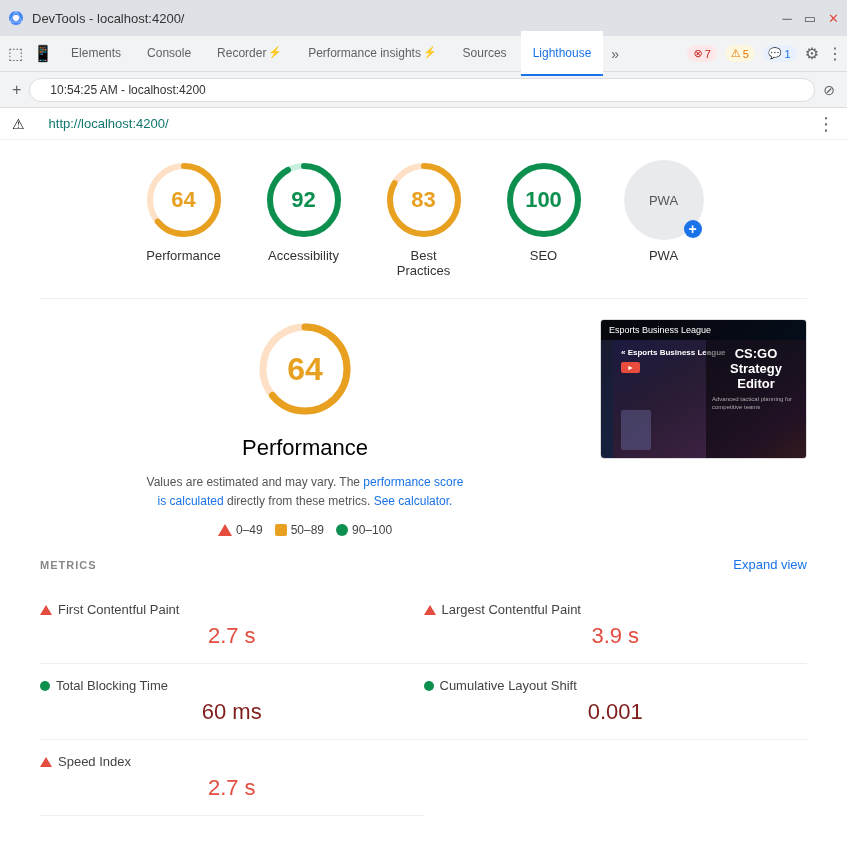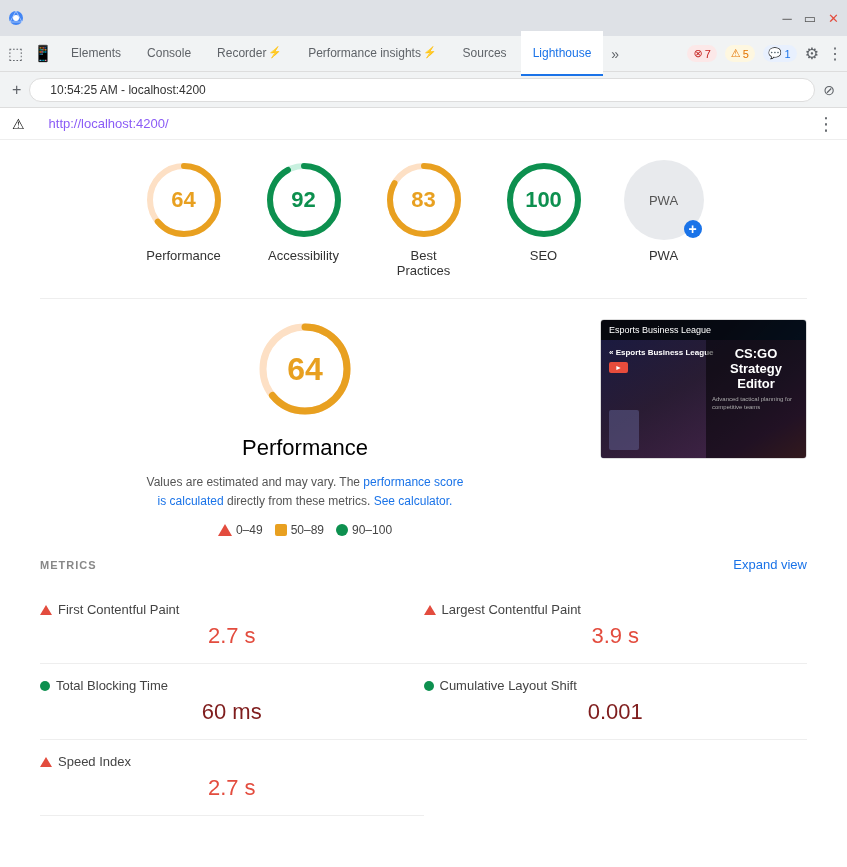--- a/index.html
+++ b/index.html
@@ -85,21 +85,21 @@
     
     .favicon-row {
       height: 32px;
       background: #fff;
       display: flex;
       align-items: center;
       padding: 0 12px;
       gap: 8px;
       border-bottom: 1px solid #eee;
     }
-    .favicon-url { font-size: 13px; color: #8b5cf6; padding-left: 16px; }
+    .favicon-url { font-size: 13px; color: #0f766e; padding-left: 16px; }
     .favicon-dots { margin-left: auto; font-size: 18px; color: #5f6368; cursor: pointer; }
 
     
     .main-content {
       background: #fff;
       overflow-y: auto;
       height: calc(867px - 36px - 36px - 36px - 32px);
       padding: 20px 40px;
       position: relative;
     }
@@ -211,21 +211,21 @@
       position: relative;
     }
     .screenshot-overlay {
       position: absolute;
       inset: 0;
       display: flex;
       flex-direction: column;
     }
     .ss-header { background: rgba(0,0,0,0.7); height: 20px; display: flex; align-items: center; padding: 0 8px; }
     .ss-header-text { color: #fff; font-size: 9px; }
-    .ss-body { flex: 1; position: relative; overflow: hidden; }
+    .ss-body { flex: 1; position: relative; overflow: hidden; margin-left: 12px; }
     .ss-hero { position: absolute; inset: 0; background: linear-gradient(to right, rgba(30,30,80,0.8), transparent); }
     .ss-title { position: absolute; top: 8px; left: 8px; color: #fff; font-size: 8px; font-weight: bold; }
     .ss-cta { position: absolute; top: 22px; left: 8px; background: #e74c3c; color: #fff; font-size: 7px; padding: 2px 6px; border-radius: 2px; }
     .ss-right-panel { position: absolute; right: 0; top: 0; bottom: 0; width: 100px; background: rgba(0,0,0,0.5); padding: 6px; }
     .ss-panel-title { color: #fff; font-size: 13px; font-weight: bold; margin-bottom: 4px; text-align: center; }
     .ss-panel-text { color: #aaa; font-size: 6px; line-height: 1.4; }
     .ss-bottom { position: absolute; bottom: 8px; left: 8px; }
     .ss-char { width: 30px; height: 40px; background: rgba(100,100,150,0.5); border-radius: 2px; }
 
     
@@ -300,20 +300,21 @@
 
 <div class="title-bar">
   <div style="display:flex;gap:6px;align-items:center;">
 
     <svg width="16" height="16" viewBox="0 0 16 16">
       <circle cx="8" cy="8" r="7" fill="#4285f4"></circle>
       <circle cx="8" cy="8" r="3" fill="white"></circle>
       <path d="M8 1 L14 12 L2 12 Z" fill="none" stroke="white" stroke-width="0.5"></path>
     </svg>
   </div>
+  <span class="title-bar-title">DevTools - localhost:4200/</span>
   <div class="window-controls">
     <span class="window-ctrl-icon">─</span>
     <span class="window-ctrl-icon">▭</span>
     <span class="window-ctrl-icon" style="color:#e34c3e;">✕</span>
   </div>
 </div>
 
 <div class="toolbar">
   <span style="font-size:16px;color:#5f6368;cursor:pointer;padding:0 4px;">⬚</span>
   <span style="font-size:16px;color:#5f6368;cursor:pointer;padding:0 4px;">📱</span>

